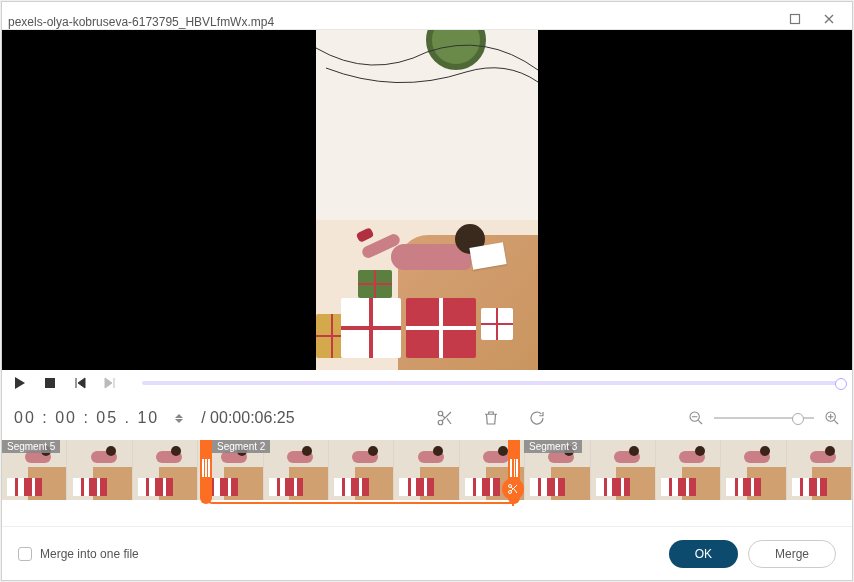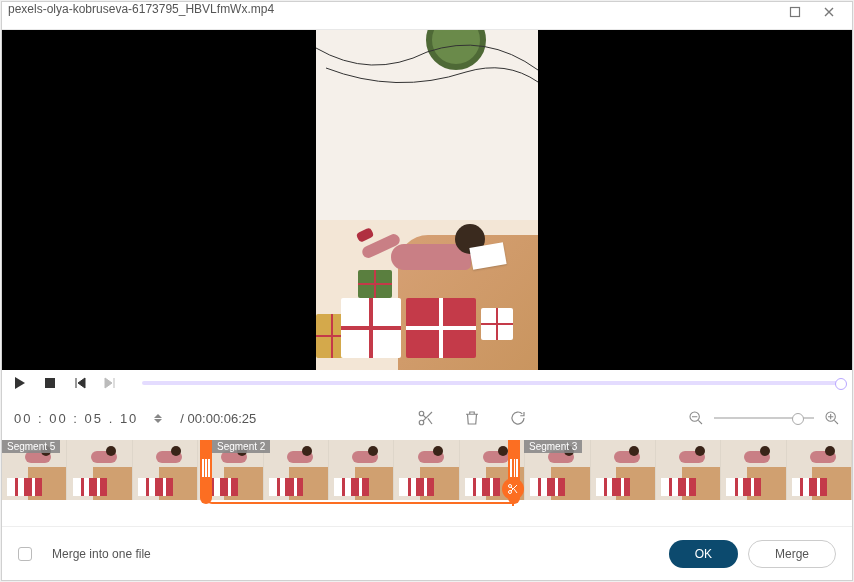--- a/index.html
+++ b/index.html
@@ -1,18 +1,18 @@
 <!DOCTYPE html>
 <html><head>
 <meta charset="utf-8">
 <style>
 * { box-sizing: border-box; margin: 0; padding: 0; font-family: -apple-system, BlinkMacSystemFont, "Segoe UI", Arial, sans-serif; }
 body { width: 854px; height: 582px; background: #f0f0f0; overflow: hidden; }
 .window { width: 852px; height: 580px; margin: 1px; background: #fff; border: 1px solid #d0d0d0; display: flex; flex-direction: column; }
-.titlebar { height: 28px; display: flex; align-items: flex-start; padding: 0 6px; border-bottom: 1px solid #e8e8e8; font-size: 12px; color: #555; }
+.titlebar { height: 28px; display: flex; align-items: flex-end; padding: 0 6px; border-bottom: 1px solid #e8e8e8; font-size: 12px; color: #555; }
 .titlebar .title { flex: 1; }
 .titlebar .tbtn { width: 34px; height: 20px; display: flex; align-items: center; justify-content: center; color: #555; cursor: pointer; }
 .preview { height: 340px; background: #000; display: flex; align-items: center; justify-content: center; }
 .frame { width: 222px; height: 340px; background: #f5f0ea; position: relative; overflow: hidden; }
 .wreath { position:absolute; top:-20px; left:110px; width:60px; height:60px; border-radius:50%; background:#6a8a4a; border:6px solid #4e6936; }
 .lights { position:absolute; top:10px; left:0; width:100%; height:60px; }
 .lights svg { width:100%; height:100%; }
 .bed { position:absolute; bottom:0; left:0; width:100%; height:150px; background:#f3e6d6; }
 .blanket { position:absolute; bottom:0; right:0; width:140px; height:135px; background:linear-gradient(135deg,#d6a074,#c9955f); border-top-left-radius:30px; }
 .person { position:absolute; bottom:100px; left:45px; width:130px; height:80px; }
@@ -29,21 +29,21 @@
 .g3 { bottom:12px; left:0; width:32px; height:44px; background:#d4a94b; color:#c43a49; }
 .g4 { bottom:72px; left:42px; width:34px; height:28px; background:#5a7f3f; color:#c43a49; }
 .g5 { bottom:30px; left:165px; width:32px; height:32px; background:#fff; color:#c43a49; }
 
 .controls { height: 26px; display: flex; align-items: center; padding: 0 10px; gap: 14px; }
 .ctrl-btn { width: 16px; height: 16px; display:flex; align-items:center; justify-content:center; color:#333; cursor:pointer; }
 .ctrl-btn.disabled { color:#bbb; cursor:default; }
 .progress { flex:1; height:4px; background:#e4dcff; border-radius:2px; position:relative; margin-left:10px; }
 .progress::after { content:""; position:absolute; right:-5px; top:-3px; width:10px; height:10px; border-radius:50%; background:#fff; border:1px solid #b9a7ff; }
 
-.timerow { height: 32px; display:flex; align-items:center; padding: 0 12px; margin-top:6px; font-size:13px; color:#555; gap:16px; }
+.timerow { height: 32px; display:flex; align-items:center; padding: 0 12px; margin-top:6px; font-size:16px; color:#555; gap:16px; }
 .time-edit { letter-spacing: 2px; }
 .spin { width:8px; display:flex; flex-direction:column; gap:1px; margin-right:2px; }
 .spin div { width:0; height:0; border-left:4px solid transparent; border-right:4px solid transparent; cursor:pointer; }
 .spin .up { border-bottom:4px solid #888; }
 .spin .dn { border-top:4px solid #888; }
 .tools { flex:1; display:flex; align-items:center; justify-content:center; gap:28px; }
 .tool { width:18px; height:18px; color:#888; cursor:pointer; stroke:#888; }
 .zoom { display:flex; align-items:center; gap:10px; }
 .zoom-icon { width:16px; height:16px; color:#888; cursor:pointer; }
 .zoom-track { width:100px; height:2px; background:#ccc; position:relative; }
@@ -66,21 +66,21 @@
 .handle .grip { position:absolute; top:50%; left:50%; transform:translate(-50%,-50%); width:2px; height:18px; background:#fff; box-shadow:3px 0 0 #fff,-3px 0 0 #fff; }
 .h1 { left:198px; } .h2 { left:506px; }
 .playhead { position:absolute; top:-10px; left:510px; width:2px; height:76px; background:#fc6e22; z-index:5; }
 .playhead::before { content:""; position:absolute; top:-2px; left:-6px; width:14px; height:12px; background:#fc6e22; border-radius:2px 2px 6px 6px; }
 .cut-badge { position:absolute; top:38px; left:500px; width:22px; height:22px; background:#fc6e22; border-radius:50%; z-index:6; display:flex; align-items:center;justify-content:center; cursor:pointer; }
 .cut-badge svg { width:12px; height:12px; stroke:#fff; fill:none; }
 .ticks { height:22px; display:flex; font-size:10px; color:#888; position:relative; margin-top:2px; }
 .tick { position:absolute; transform:translateX(-2px); }
 
 .footer { flex:1; display:flex; align-items:center; padding: 0 16px; border-top:1px solid #eee; }
-.chk { display:flex; align-items:center; gap:20px; font-size:12px; color:#555; cursor:pointer; }
+.chk { display:flex; align-items:center; gap:8px; font-size:12px; color:#555; cursor:pointer; }
 .chk .box { width:14px; height:14px; border:1px solid #bbb; border-radius:3px; }
 .spacer { flex:1; }
 .btn { height:28px; padding:0 26px; border-radius:14px; font-size:12px; display:flex; align-items:center; justify-content:center; cursor:pointer; }
 .btn-ok { background:#0c4a6e; color:#fff; margin-right:10px; }
 .btn-cancel { background:#fff; color:#555; border:1px solid #ccc; }
 </style>
 </head>
 <body>
 
 <div class="window">

